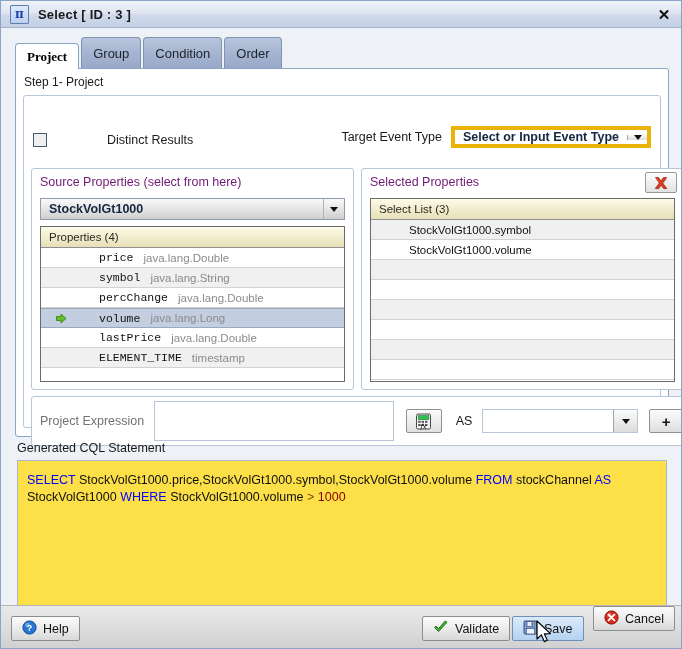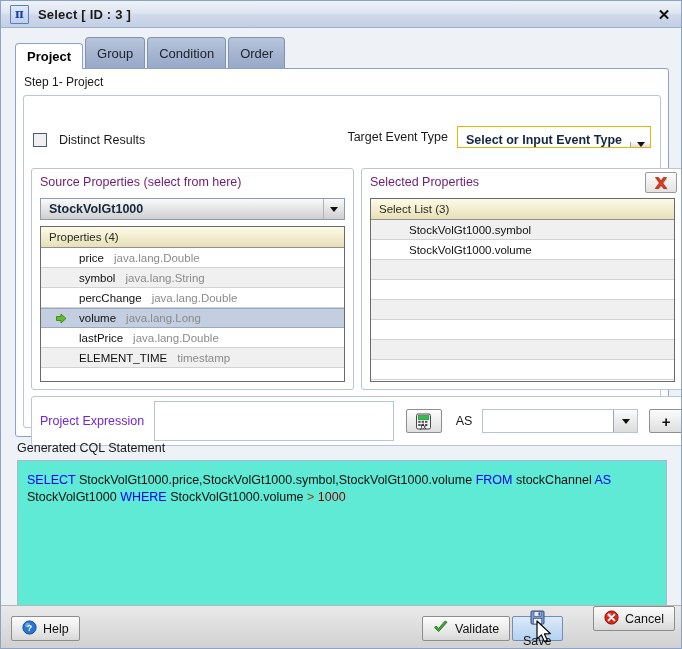--- a/index.html
+++ b/index.html
@@ -97,20 +97,21 @@
     cursor: pointer;
   }
   .tab.active {
     background: #ffffff;
     font-weight: bold;
     color: #000;
     height: 26px;
     border-color: #8ba3c7;
     position: relative;
     z-index: 3;
+    font-family: Liberation Serif, serif;
   }
 
   
   .tabbody {
     position: absolute;
     left: 14px; top: 67px;
     width: 654px;
     height: 369px;
     box-sizing: border-box;
     background: #ffffff;
@@ -135,20 +136,21 @@
     border: 1px solid #b8c6dc;
     border-radius: 3px;
   }
 
   
   .distinct-row {
     position: absolute;
     left: 9px; top: 37px;
     display: flex;
     align-items: center;
+    gap: 48px;
   }
   .chk {
     width: 14px; height: 14px;
     box-sizing: border-box;
     background: #f0f0ee;
     border: 1px solid #4c5a70;
     cursor: pointer;
   }
   .distinct-label {
     margin-left: 12px;
@@ -162,23 +164,23 @@
     display: flex;
     align-items: center;
   }
   .target-label {
     font-size: 12.5px;
     color: #1a1a1a;
     margin-right: 9px;
   }
   .combo {
     display: flex;
-    align-items: flex-end;
+    align-items: center;
     height: 22px;
-    border: 1px solid #eab308;
+    border: 4px solid #eab308;
     background: #fff;
     box-sizing: border-box;
   }
   .combo .cval {
     display: flex;
     align-items: center;
     padding: 0 8px;
     font-size: 12.5px;
     font-weight: bold;
     color: #15263f;
@@ -301,22 +303,23 @@
   }
   .row-marker {
     width: 20px;
     display: flex;
     align-items: center;
     justify-content: center;
     flex: 0 0 20px;
   }
   .prop-name {
     color: #111;
-    margin-left: 8px;
+    margin-left: 28px;
     white-space: nowrap;
+    font-family: Liberation Mono, monospace;
   }
   .prop-type {
     color: #8b8b8b;
     margin-left: 10px;
     white-space: nowrap;
   }
   .sel-name {
     color: #111;
     margin-left: 28px;
     white-space: nowrap;
@@ -331,21 +334,21 @@
     box-sizing: border-box;
     border: 1px solid #b8c6dc;
     border-radius: 3px;
     background: #ffffff;
     display: flex;
     align-items: center;
   }
   .expr-label {
     margin-left: 8px;
     font-size: 12.5px;
-    color: #6d28d9;
+    color: #737373;
     white-space: nowrap;
   }
   .expr-input {
     margin-left: 10px;
     width: 243px;
     height: 40px;
     box-sizing: border-box;
     border: 1px solid #b9c4d6;
     background: #ffffff;
   }
@@ -407,21 +410,21 @@
     left: 16px; top: 440px;
     font-size: 12.5px;
     color: #1a1a1a;
   }
   .cql-box {
     position: absolute;
     left: 16px; top: 459px;
     width: 650px;
     height: 180px;
     box-sizing: border-box;
-    background: #5eead4;
+    background: #fde047;
     border: 1px solid #a8b8d2;
     padding: 11px 8px 0 9px;
     overflow: hidden;
   }
   .cql-text {
     font-family: "Liberation Sans", sans-serif;
     font-size: 12.5px;
     line-height: 17px;
     color: #101010;
     word-break: break-word;
@@ -452,21 +455,20 @@
     justify-content: center;
     gap: 6px;
     padding: 0 10px;
     font-size: 12.5px;
     color: #111;
     cursor: pointer;
   }
   .btn.hover {
     background: linear-gradient(to bottom, #dceaf9 0%, #c6ddf4 55%, #b4d2f0 100%);
     border-color: #6d8fb8;
-    flex-direction: column;
   }
   #help-btn     { left: 10px;  top: 10px; }
   #validate-btn { left: 421px; top: 10px; }
   #save-btn     { left: 511px; top: 10px; }
   #cancel-btn   { left: 592px; top: 0; }
 
   .cursor-arrow {
     position: absolute;
     left: 535px; top: 619px;
     pointer-events: none;

